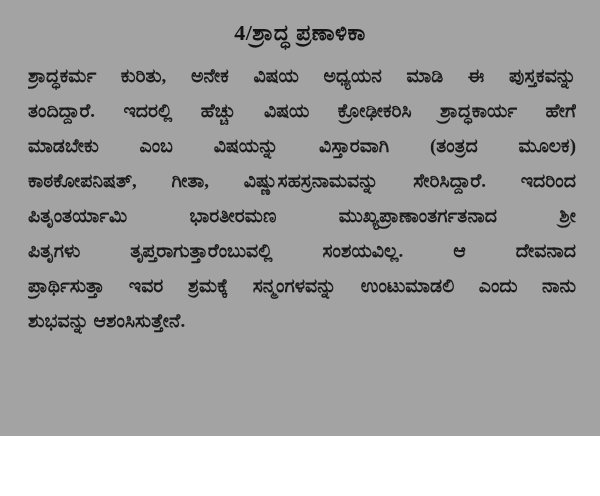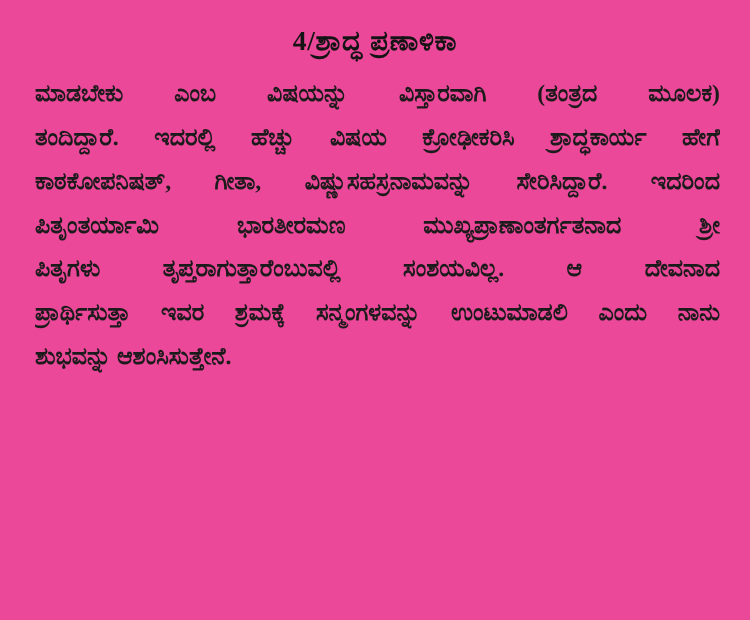--- a/index.html
+++ b/index.html
@@ -3,22 +3,22 @@
   <meta charset="utf-8">
   <style>
     html, body {
       margin: 0;
       padding: 0;
       background: #ffffff;
     }
     .page {
       position: relative;
       width: 600px;
-      height: 496px;
-      background: #ec4899;
+      height: 436px;
+      background: #a3a3a3;
       color: #161616;
       font-family: "Liberation Serif", "DejaVu Serif", serif;
       overflow: hidden;
       box-sizing: border-box;
     }
     .page-header {
       position: absolute;
       top: 20px;
       left: 0;
       width: 100%;
@@ -52,22 +52,23 @@
     }
   </style>
 </head>
 <body>
 
 <div class="page">
 
   <div class="page-header">4/ಶ್ರಾದ್ಧ ಪ್ರಣಾಳಿಕಾ</div>
 
   <div class="body-text">
+    <span class="line">ಶ್ರಾದ್ಧಕರ್ಮ ಕುರಿತು, ಅನೇಕ ವಿಷಯ ಅಧ್ಯಯನ ಮಾಡಿ ಈ ಪುಸ್ತಕವನ್ನು</span>
+    <span class="line">ತಂದಿದ್ದಾರೆ. ಇದರಲ್ಲಿ ಹೆಚ್ಚು ವಿಷಯ ಕ್ರೋಢೀಕರಿಸಿ ಶ್ರಾದ್ಧಕಾರ್ಯ ಹೇಗೆ</span>
     <span class="line">ಮಾಡಬೇಕು ಎಂಬ ವಿಷಯನ್ನು ವಿಸ್ತಾರವಾಗಿ (ತಂತ್ರದ ಮೂಲಕ)</span>
-    <span class="line">ತಂದಿದ್ದಾರೆ. ಇದರಲ್ಲಿ ಹೆಚ್ಚು ವಿಷಯ ಕ್ರೋಢೀಕರಿಸಿ ಶ್ರಾದ್ಧಕಾರ್ಯ ಹೇಗೆ</span>
     <span class="line">ಕಾಠಕೋಪನಿಷತ್, ಗೀತಾ, ವಿಷ್ಣುಸಹಸ್ರನಾಮವನ್ನು ಸೇರಿಸಿದ್ದಾರೆ. ಇದರಿಂದ</span>
     <span class="line">ಪಿತೃಂತರ್ಯಾಮಿ ಭಾರತೀರಮಣ ಮುಖ್ಯಪ್ರಾಣಾಂತರ್ಗತನಾದ ಶ್ರೀ</span>
     <span class="line">ಪಿತೃಗಳು ತೃಪ್ತರಾಗುತ್ತಾರೆಂಬುವಲ್ಲಿ ಸಂಶಯವಿಲ್ಲ. ಆ ದೇವನಾದ</span>
     <span class="line">ಪ್ರಾರ್ಥಿಸುತ್ತಾ ಇವರ ಶ್ರಮಕ್ಕೆ ಸನ್ಮಂಗಳವನ್ನು ಉಂಟುಮಾಡಲಿ ಎಂದು ನಾನು</span>
     <span class="line last">ಶುಭವನ್ನು ಆಶಂಸಿಸುತ್ತೇನೆ.</span>
   </div>
 
 </div>
 
 </body></html>

